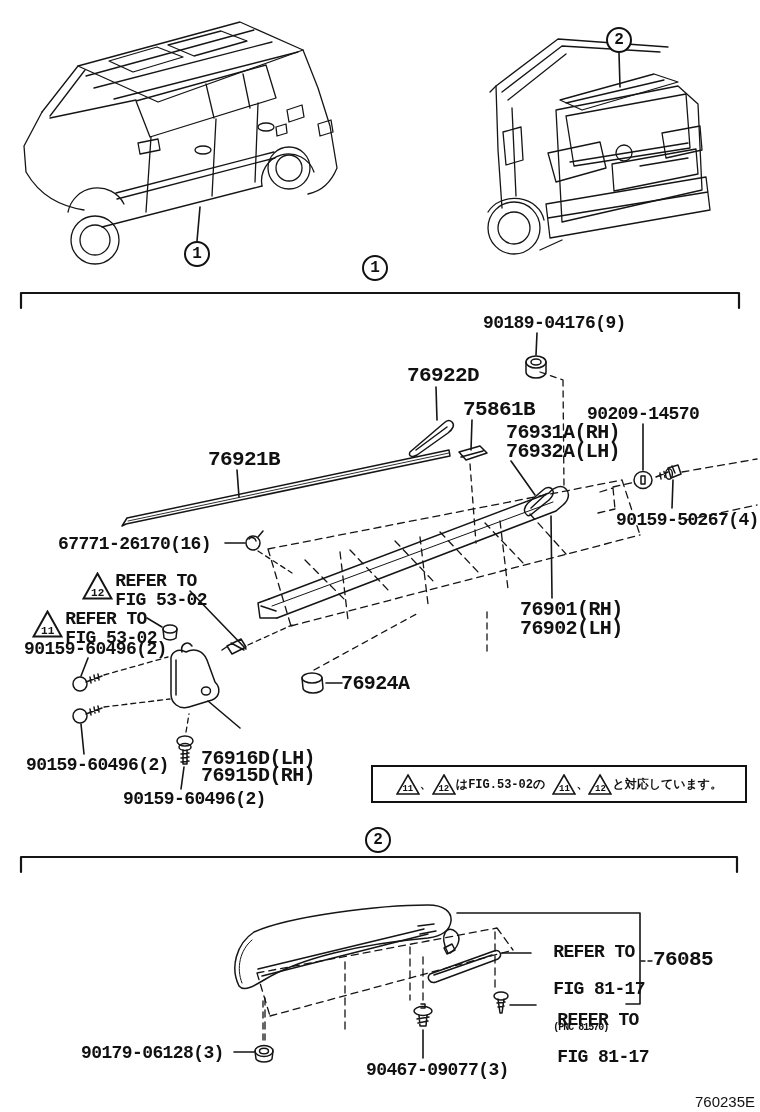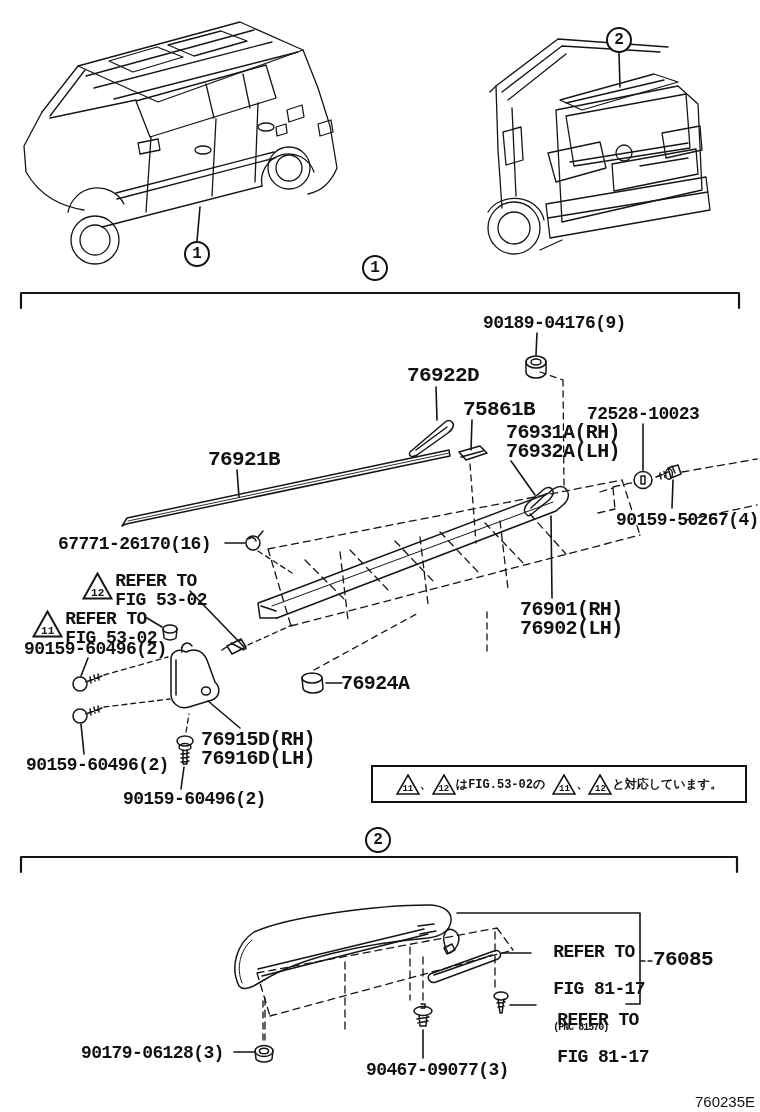--- a/index.html
+++ b/index.html
@@ -231,40 +231,40 @@
 <div class="circle-marker" style="left:184px;top:241px;">1</div>
 <div class="circle-marker" style="left:606px;top:27px;">2</div>
 <div class="circle-marker" style="left:362px;top:255px;">1</div>
 <div class="circle-marker" style="left:365px;top:827px;">2</div>
 
 <div class="lbl s18" style="left:483px;top:314px;">90189-04176(9)</div>
 <div class="lbl s21" style="left:407px;top:365px;">76922D</div>
 <div class="lbl s21" style="left:463px;top:399px;">75861B</div>
 <div class="lbl s20" style="left:506px;top:423px;">76931A(RH)</div>
 <div class="lbl s20" style="left:506px;top:442px;text-align:right;">76932A(LH)</div>
-<div class="lbl s18" style="left:587px;top:405px;">72528-10023</div>
+<div class="lbl s18" style="left:587px;top:405px;">90209-14570</div>
 <div class="lbl s18" style="left:616px;top:511px;">90159-50267(4)</div>
 <div class="lbl s21" style="left:208px;top:449px;">76921B</div>
 <div class="lbl s18" style="left:58px;top:535px;">67771-26170(16)</div>
 
 <div class="refer" style="left:63px;top:554px;">
   <span class="tri tri-big"><svg width="31" height="28" viewBox="0 0 31 28">
           <polygon points="15.5,1.5 29.5,26.5 1.5,26.5" fill="none" stroke="#151515" stroke-width="2"></polygon>
         </svg><i>12</i></span><span style="display:inline-block;vertical-align:top;"><span class="rl">REFER TO</span><br><span class="rl">FIG 53-02</span></span>
 </div>
 <div class="refer" style="left:13px;top:592px;">
   <span class="tri tri-big"><svg width="31" height="28" viewBox="0 0 31 28">
           <polygon points="15.5,1.5 29.5,26.5 1.5,26.5" fill="none" stroke="#151515" stroke-width="2"></polygon>
         </svg><i>11</i></span><span style="display:inline-block;vertical-align:top;"><span class="rl">REFER TO</span><br><span class="rl">FIG 53-02</span></span>
 </div>
 
 <div class="lbl s18" style="left:24px;top:640px;">90159-60496(2)</div>
 <div class="lbl s18" style="left:26px;top:756px;">90159-60496(2)</div>
 <div class="lbl s18" style="left:123px;top:790px;">90159-60496(2)</div>
-<div class="lbl s20" style="left:201px;top:730px;">76915D(RH)</div>
+<div class="lbl s20" style="left:201px;top:766px;">76915D(RH)</div>
 <div class="lbl s20" style="left:201px;top:749px;">76916D(LH)</div>
 <div class="lbl s20" style="left:341px;top:674px;">76924A</div>
 <div class="lbl s20" style="left:520px;top:600px;">76901(RH)</div>
 <div class="lbl s20" style="left:520px;top:619px;">76902(LH)</div>
 
 <div id="note-box">
   <span class="tri tri-small"><svg width="24" height="21" viewBox="0 0 24 21">
           <polygon points="12,1 23,20 1,20" fill="none" stroke="#151515" stroke-width="1.6"></polygon>
         </svg><i>11</i></span><span>、</span><span class="tri tri-small"><svg width="24" height="21" viewBox="0 0 24 21">
           <polygon points="12,1 23,20 1,20" fill="none" stroke="#151515" stroke-width="1.6"></polygon>

